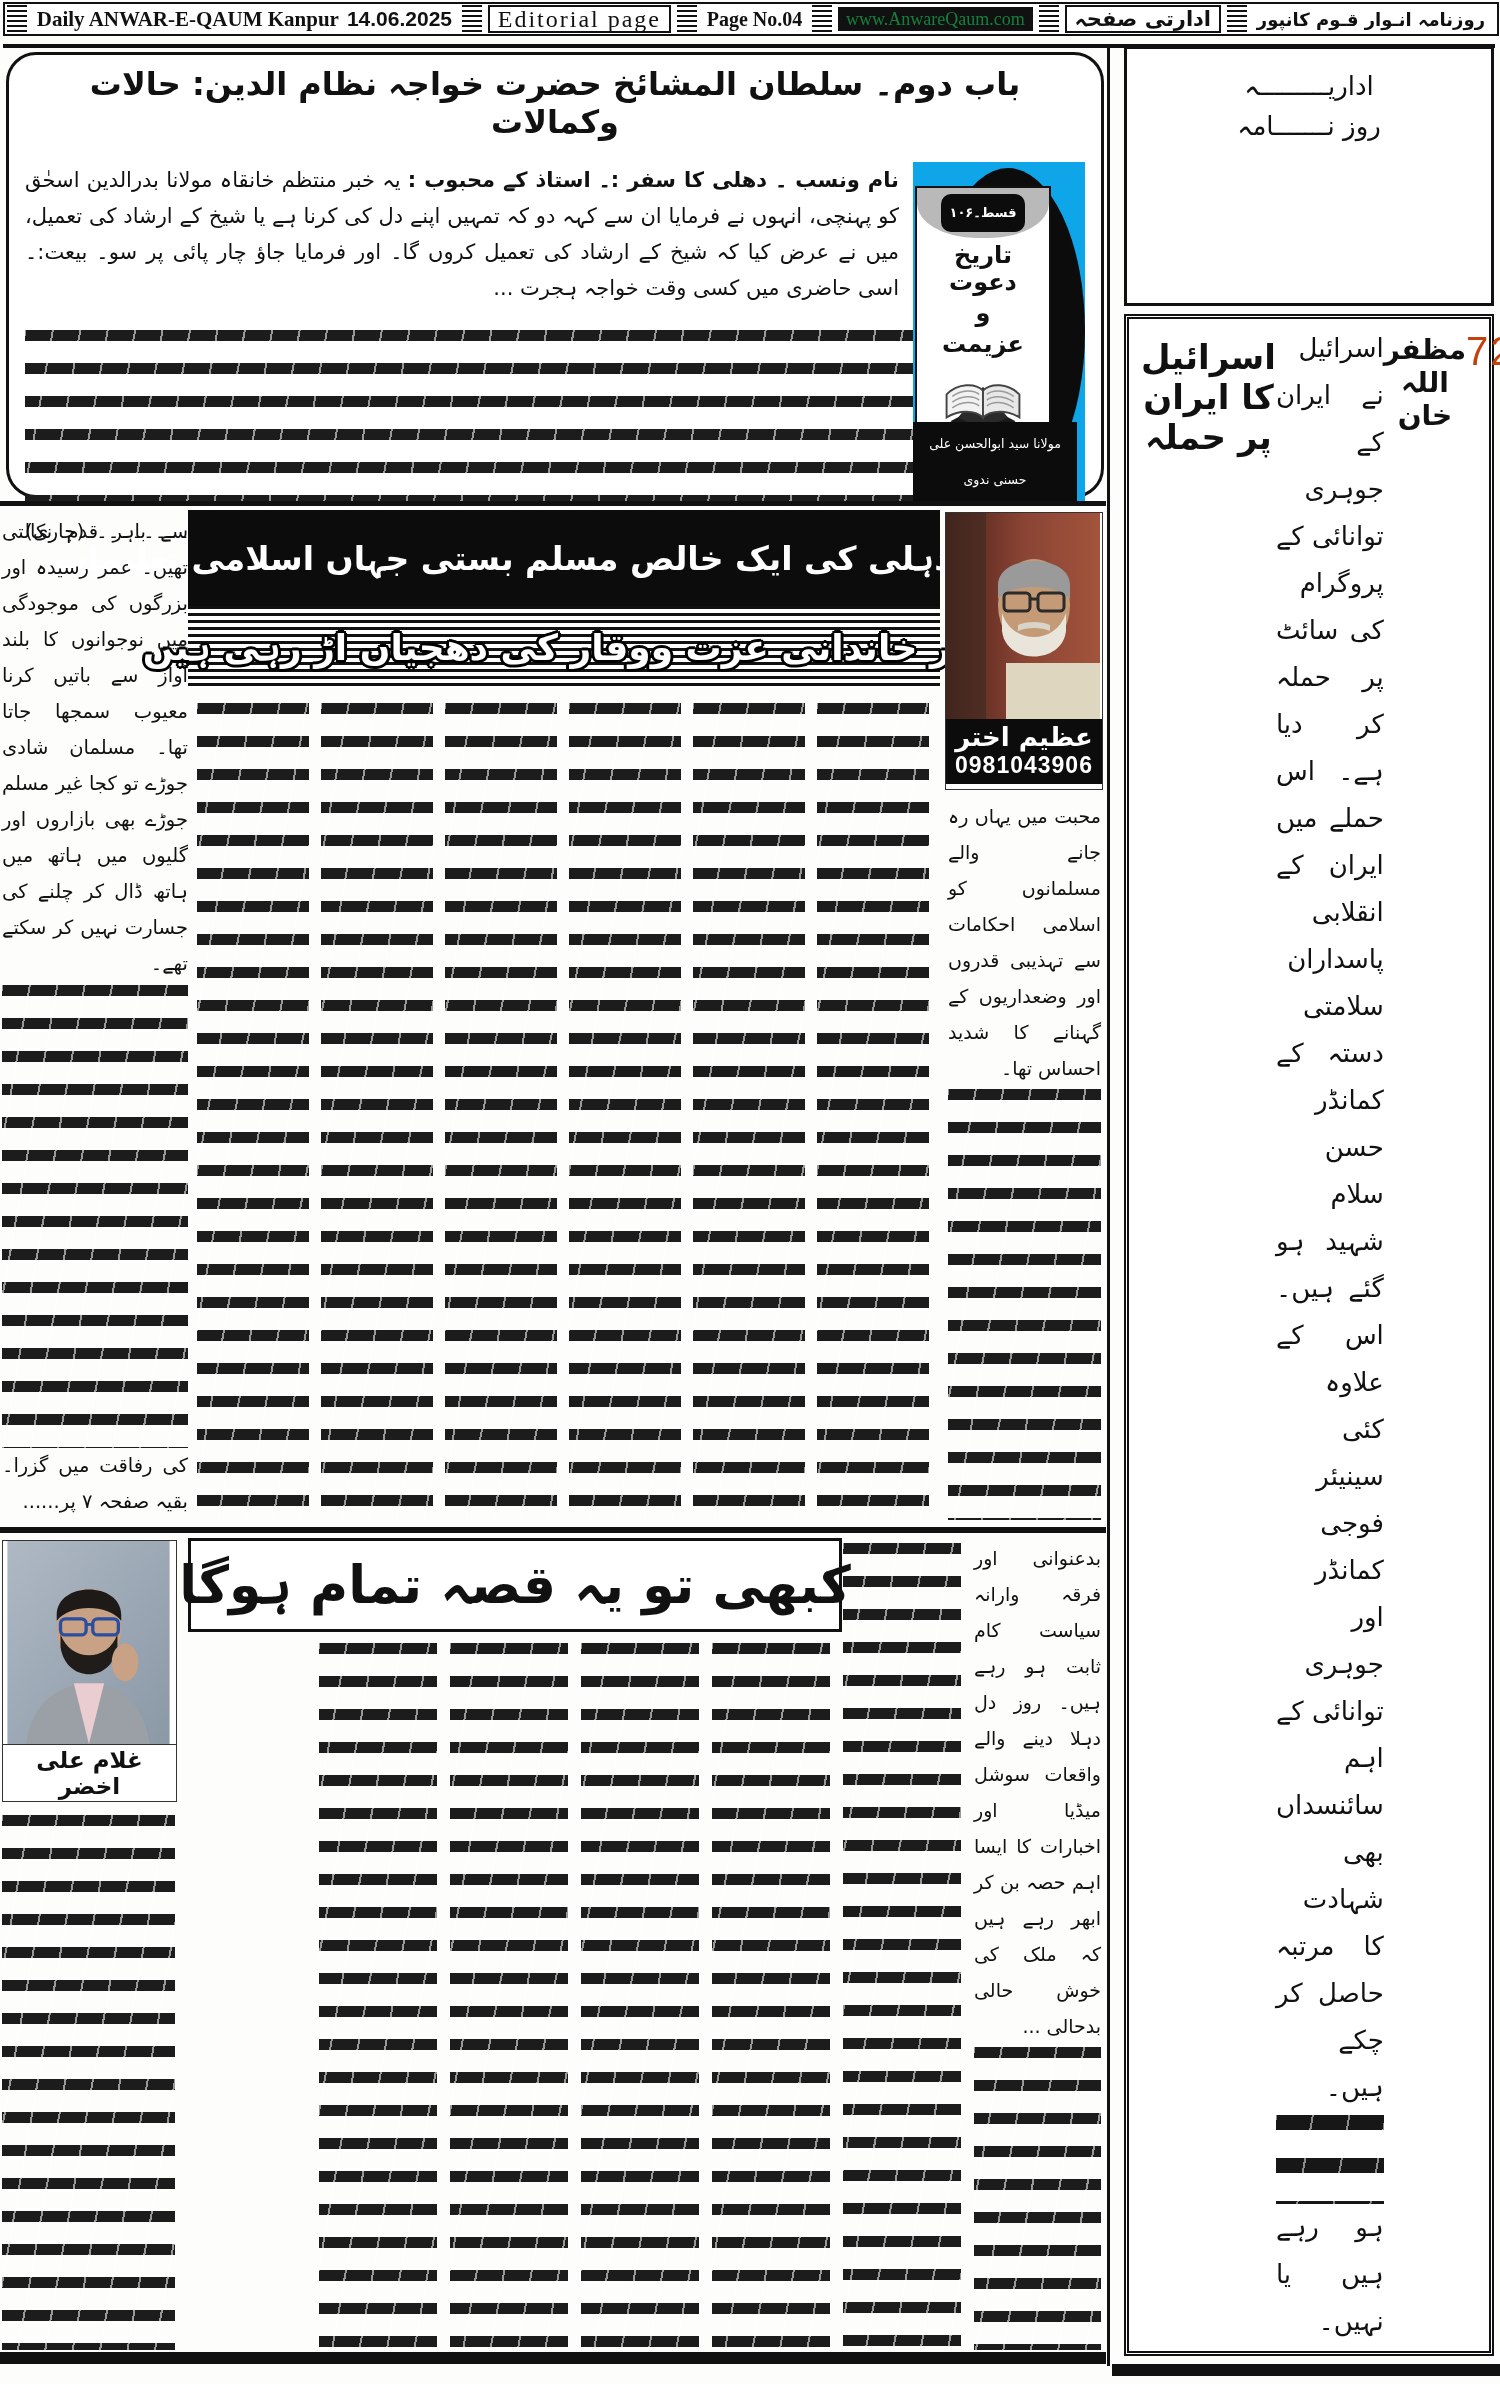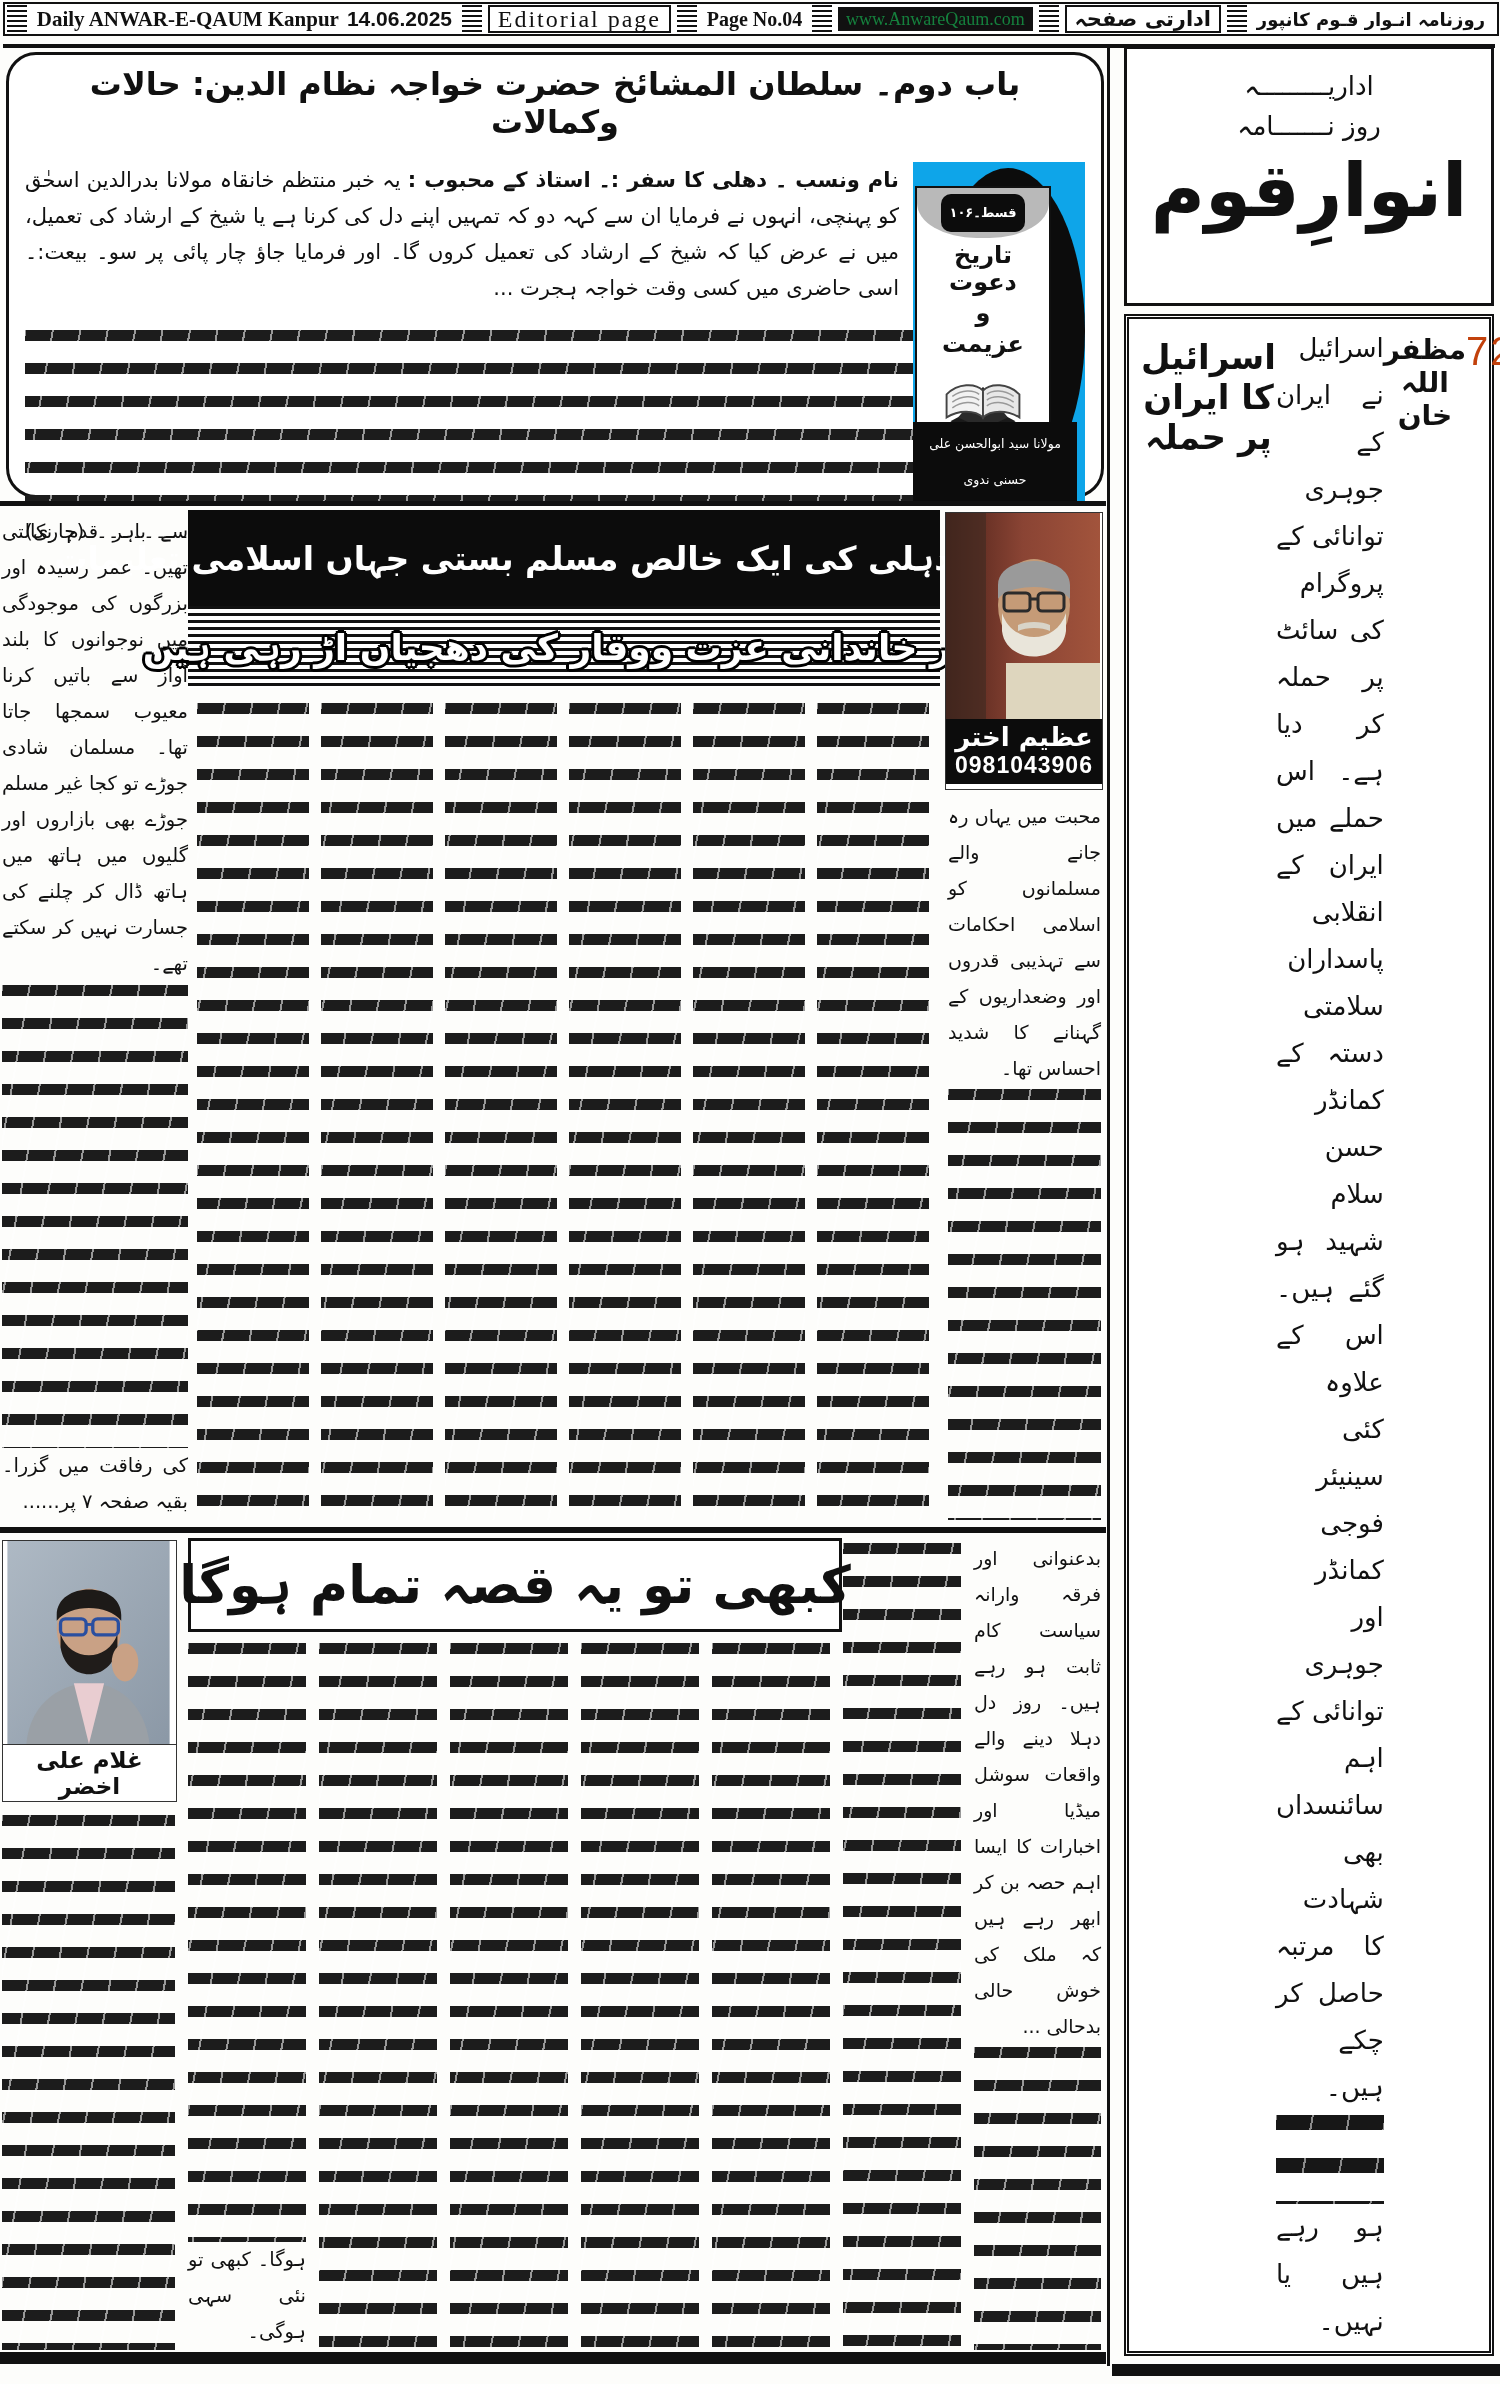--- a/index.html
+++ b/index.html
@@ -226,24 +226,20 @@
       <ellipse cx="124" cy="128" rx="14" ry="20" fill="#c9a185"></ellipse>
     </svg>
     <div class="pb-band2 ur">غلام علی اخضر</div>
   </div>
 
   <div class="headline2 ur">کبھی تو یہ قصہ تمام ہوگا</div>
 
   <div class="col" style="left:2px;top:1812px;width:173px;height:538px;">
       <div class="greek"></div>
     </div>
-  <div class="col ur" style="left:188px;top:1640px;width:118px;height:710px;">
-    <div class="greek"></div>
-    <p>ہوگا۔ کبھی تو نئی سہی ہوگی۔</p>
-  </div>
   <div class="col" style="left:319px;top:1640px;width:118px;height:710px;">
       <div class="greek"></div>
     </div>
   <div class="col" style="left:450px;top:1640px;width:118px;height:710px;">
       <div class="greek"></div>
     </div>
   <div class="col" style="left:581px;top:1640px;width:118px;height:710px;">
       <div class="greek"></div>
     </div>
   <div class="col" style="left:712px;top:1640px;width:118px;height:710px;">
@@ -255,21 +251,20 @@
   <div class="col ur" style="left:974px;top:1540px;width:127px;height:810px;font-size:19px;">
     <p>بدعنوانی اور فرقہ وارانہ سیاست کام ثابت ہو رہے ہیں۔ روز دل دہلا دینے والے واقعات سوشل میڈیا اور اخبارات کا ایسا اہم حصہ بن کر ابھر رہے ہیں کہ ملک کی خوش حالی بدحالی ...</p>
     <div class="greek"></div>
   </div>
 
   <div class="hbar" style="left:0;top:2352px;width:1106px;height:12px;"></div>
 
   <div class="masthead ur">
     <div class="mh-top">اداریـــــــــہ</div>
     <div class="mh-sub">روز نـــــــامہ</div>
-    <div class="mh-title">انوارِقوم</div>
   </div>
 
   <div class="edbox">
     <div class="ed-head ur">اسرائیل کا ایران پر حملہ</div>
     <div class="ed-body ur">
       <p>اسرائیل نے ایران کے جوہری توانائی کے پروگرام کی سائٹ پر حملہ کر دیا ہے۔ اس حملے میں ایران کے انقلابی پاسداران سلامتی دستہ کے کمانڈر حسن سلام شہید ہو گئے ہیں۔ اس کے علاوہ کئی سینیئر فوجی کمانڈر اور جوہری توانائی کے اہم سائنسداں بھی شہادت کا مرتبہ حاصل کر چکے ہیں۔</p>
       <div class="greek greek-lg"></div>
       <p>ہو رہے ہیں یا نہیں۔</p>
     </div>
     <div class="ed-author ur">مظفر اللہ خان</div>

